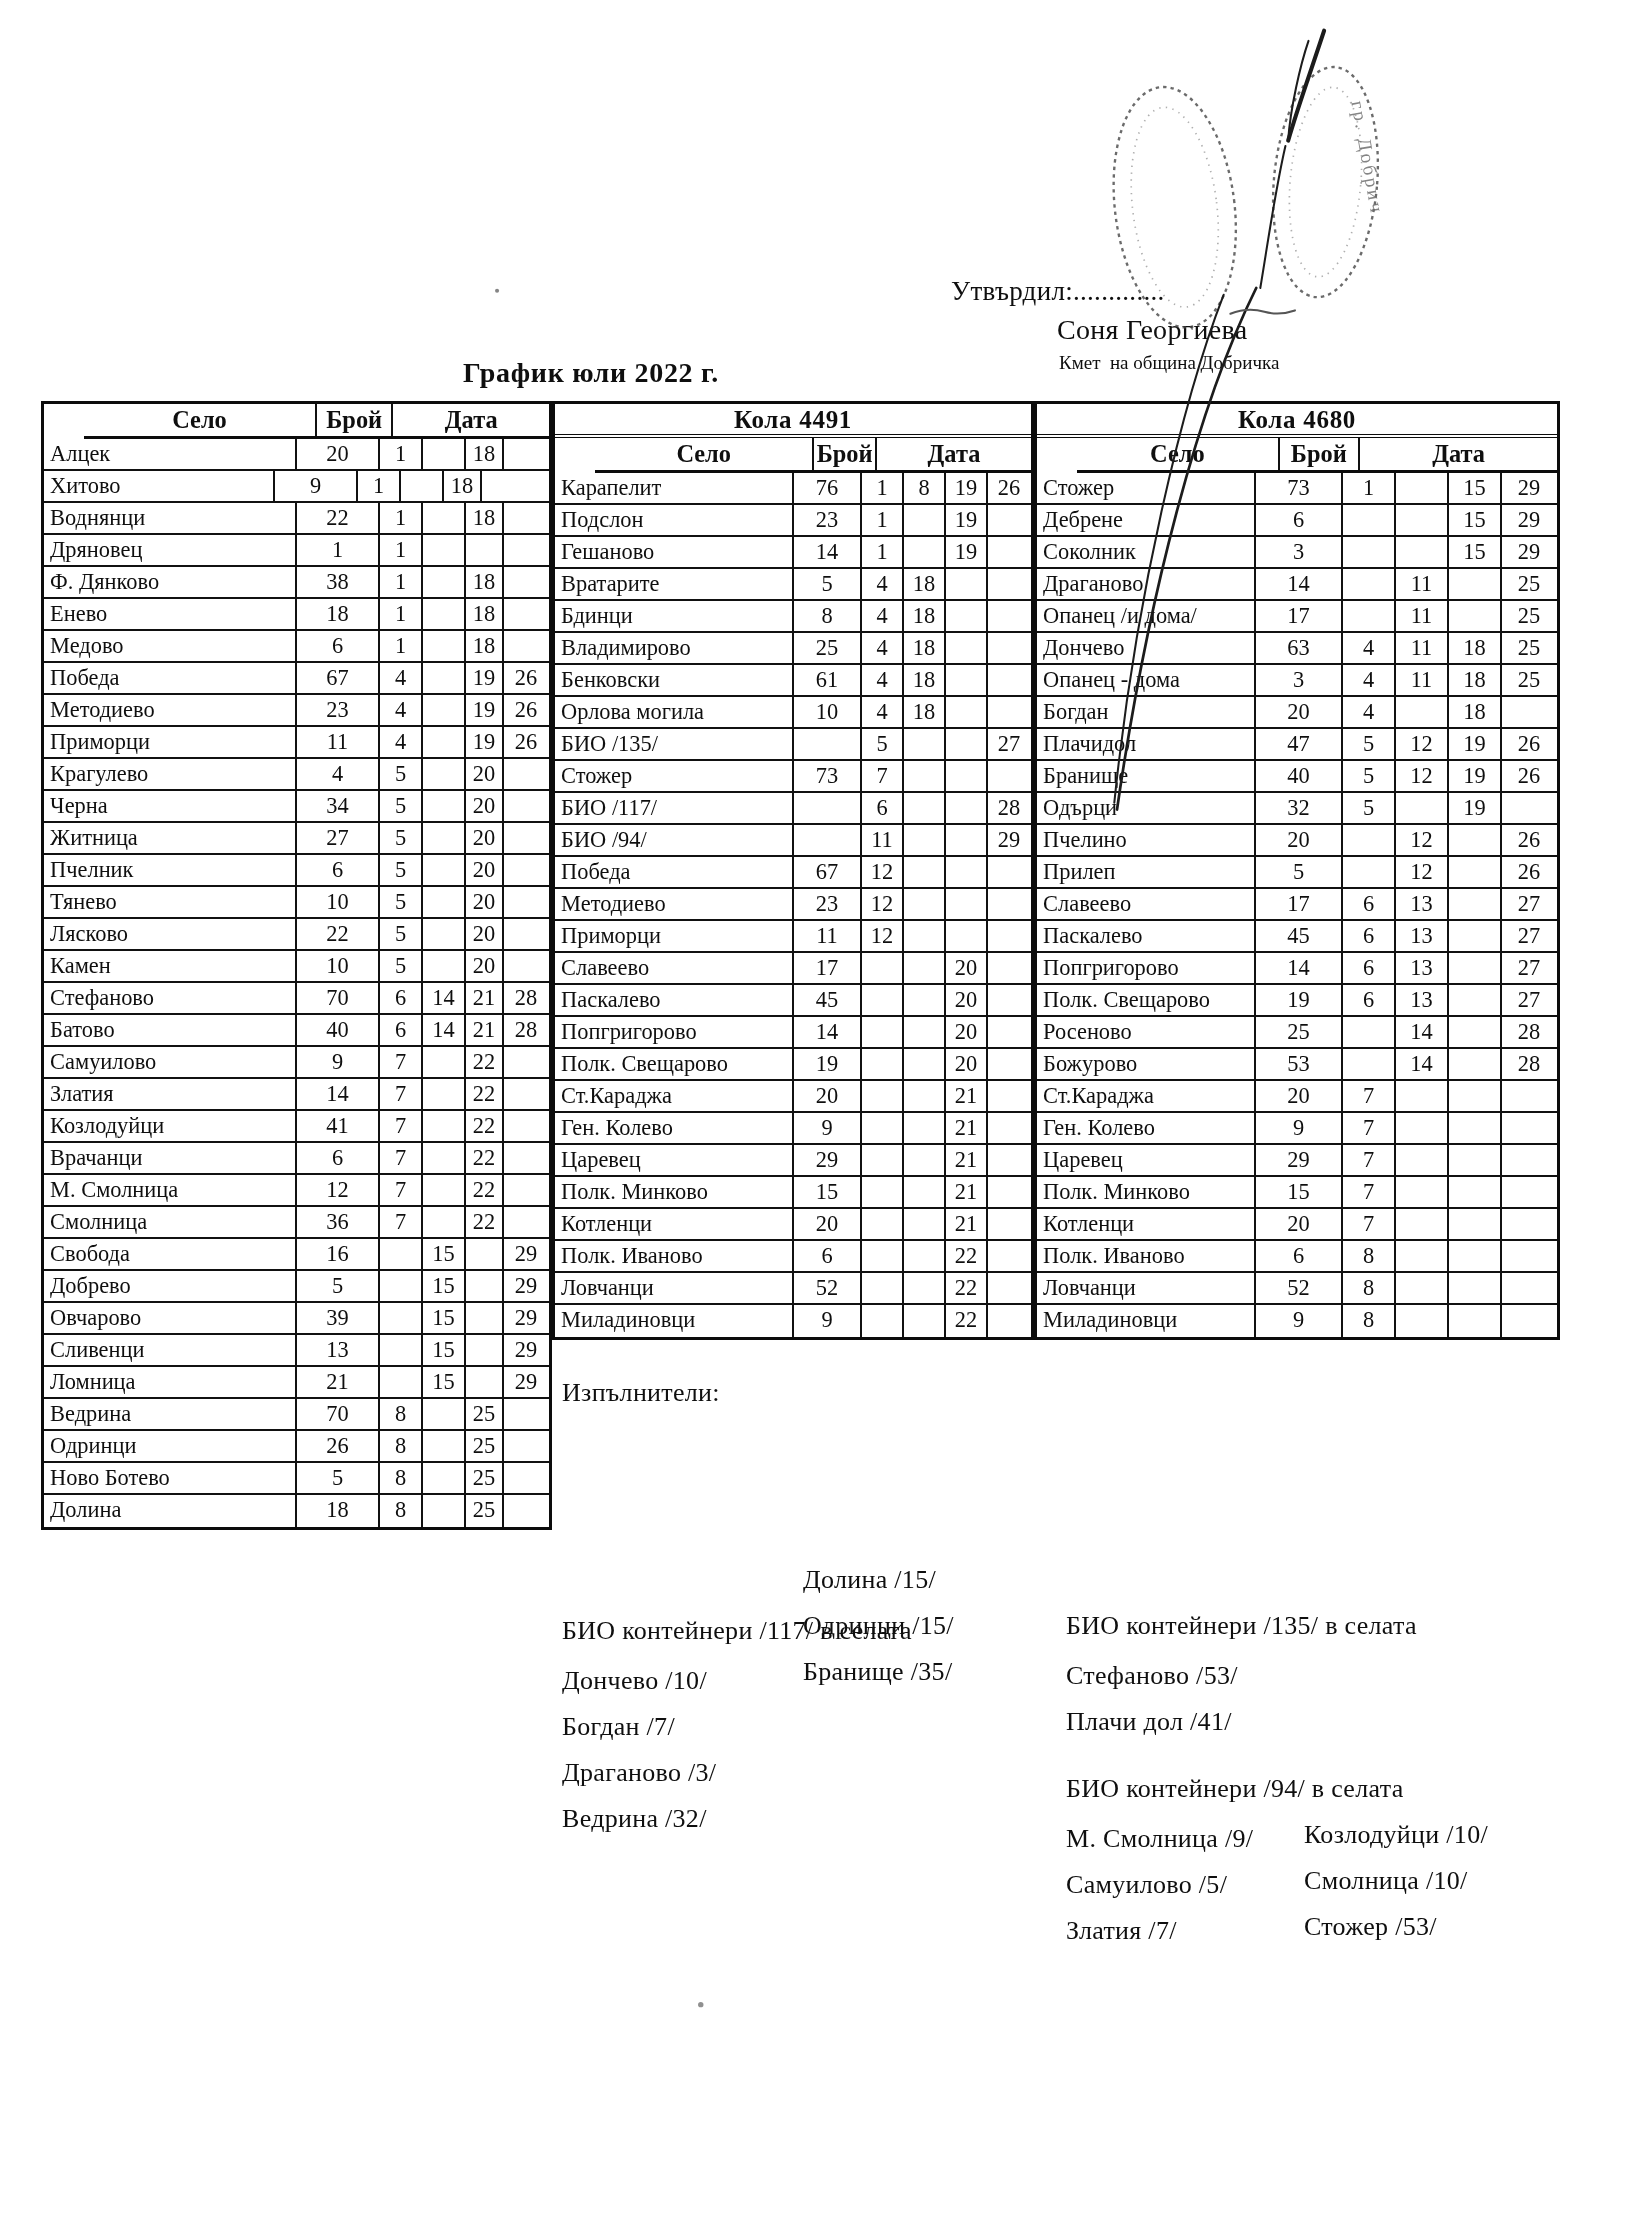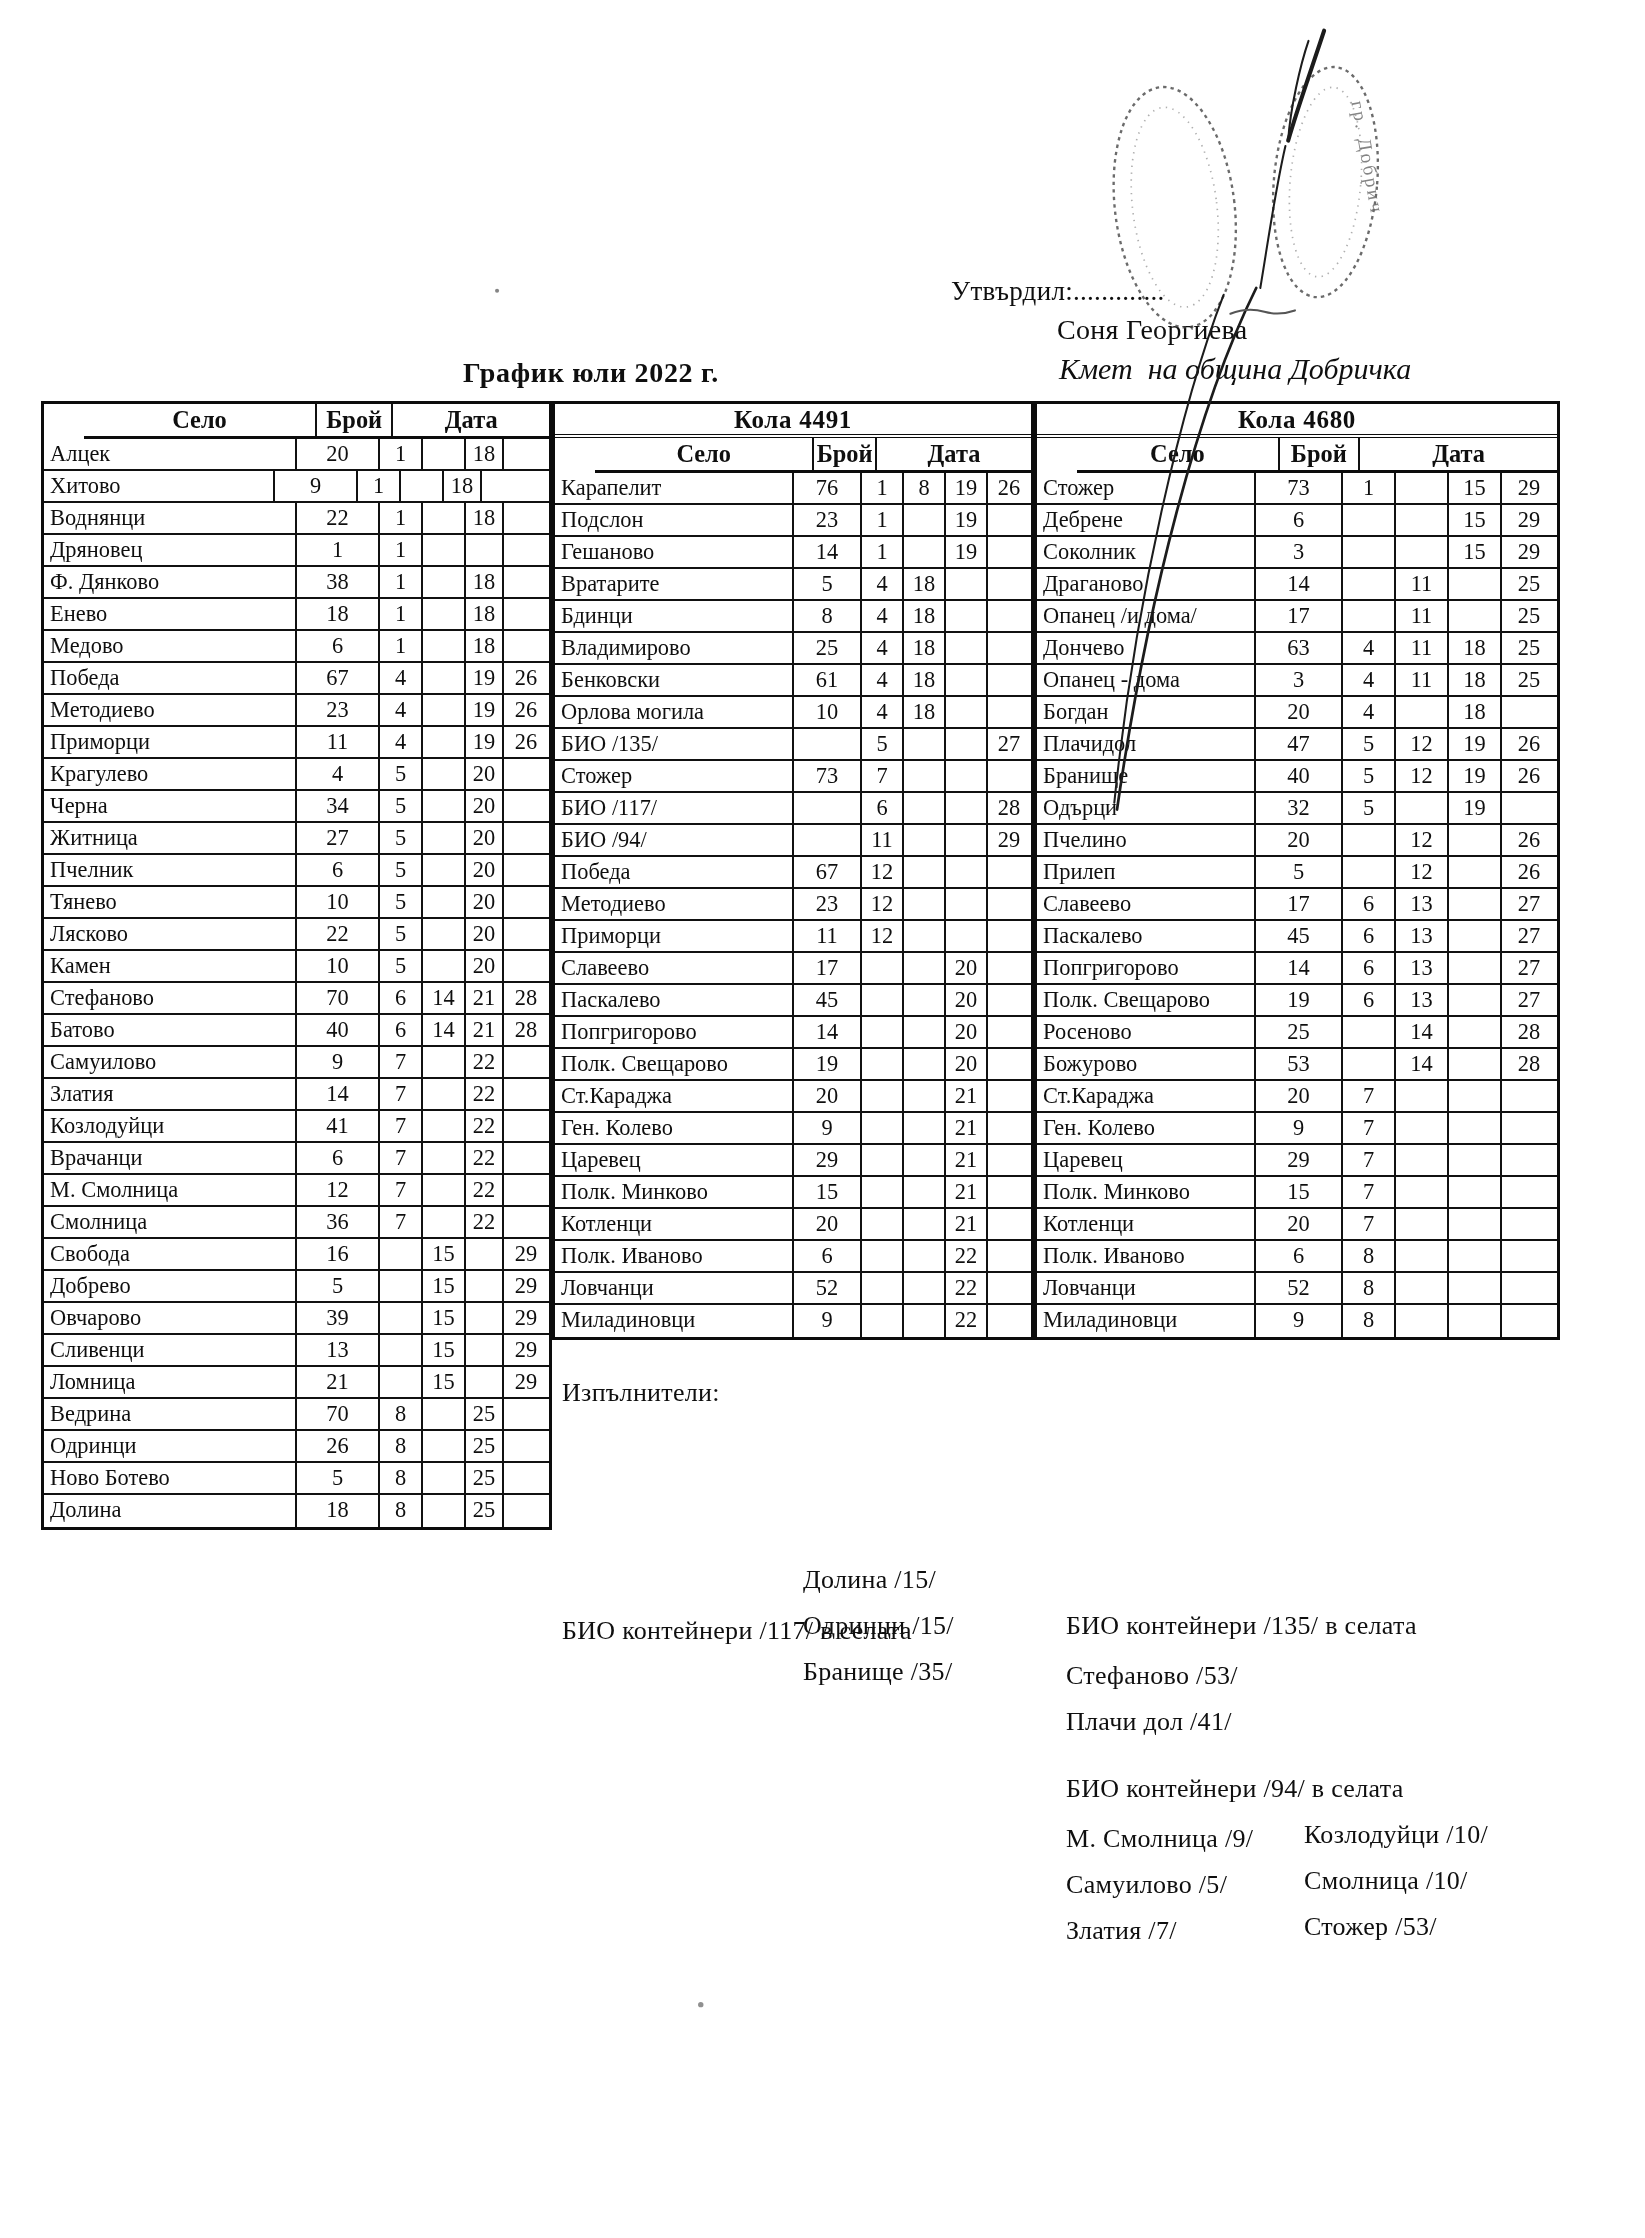--- a/index.html
+++ b/index.html
@@ -2,21 +2,21 @@
 <html style="font-size:11px"><head>
 <meta charset="utf-8">
 <style>
   html,body{margin:0;padding:0;background:#ffffff;}
   #sheet{position:relative;width:1646px;height:2239px;background:#fff;overflow:hidden;
          font-family:"Liberation Serif", serif;color:#0f0f0f;}
   .abs{position:absolute;}
   
   .approve{font-size:27px;letter-spacing:0.3px;}
   .approver{font-size:28px;letter-spacing:0.3px;}
-  .approver-title{font-size:30px;font-style:italic;white-space:pre;}
+  .approver-title{font-size:19px;white-space:pre;}
   .doc-title{font-size:28px;font-weight:bold;letter-spacing:0.7px;}
   
   .tbl{position:absolute;top:401px;border:3.4px solid #0c0c0c;background:transparent;box-sizing:border-box;}
   .t-title{height:34px;line-height:31px;text-align:center;font-weight:bold;font-size:25px;
            border-bottom:4.8px double #0c0c0c;box-sizing:border-box;letter-spacing:0.7px;}
   .t-head{display:flex;height:35px;border-bottom:3.4px solid #0c0c0c;box-sizing:border-box;margin-left:40px;}
   .t-head .cell{font-weight:bold;font-size:24.4px;line-height:31px;text-align:center;}
   .t-row{display:flex;height:32px;border-bottom:2px solid #111;box-sizing:border-box;}
   .t-row:last-child{border-bottom:none;}
   .cell{box-sizing:border-box;border-right:2px solid #111;height:100%;overflow:hidden;}
@@ -764,20 +764,26 @@
         <div class="cell n-cell" style="width: 53px;">8</div>
         <div class="cell n-cell" style="width: 53px;"></div>
         <div class="cell n-cell" style="width: 53px;"></div>
         <div class="cell n-cell" style="width: 54px;"></div>
       </div>
     </div>
 
   <div class="abs plain" style="left:562px;top:1378px;">Изпълнители:</div>
 
   <div class="abs plain" style="left:562px;top:1616px;">БИО контейнери /117/ в селата</div>
+  <div class="abs plain stack68" style="left:562px;top:1658px;" id="bio0c1">
+      <div>Дончево /10/</div>
+      <div>Богдан /7/</div>
+      <div>Драганово /3/</div>
+      <div>Ведрина /32/</div>
+    </div>
   <div class="abs plain stack68" style="left:803px;top:1557px;" id="bio0c2">
       <div>Долина /15/</div>
       <div>Одринци /15/</div>
       <div>Бранище /35/</div>
     </div>
 
   <div class="abs plain" style="left:1066px;top:1611px;">БИО контейнери /135/ в селата</div>
   <div class="abs plain stack68" style="left:1066px;top:1653px;" id="bio1c1">
       <div>Стефаново /53/</div>
       <div>Плачи дол /41/</div>

